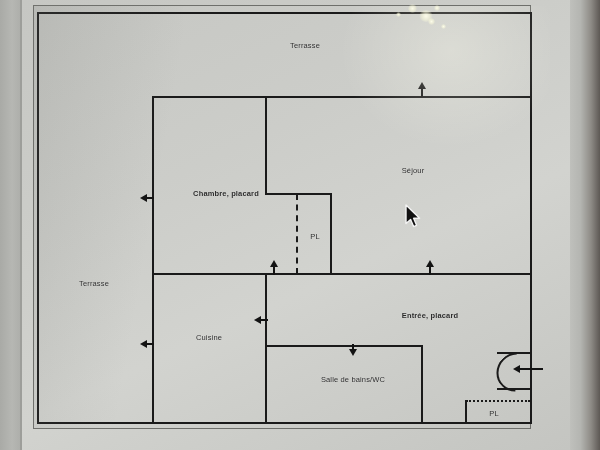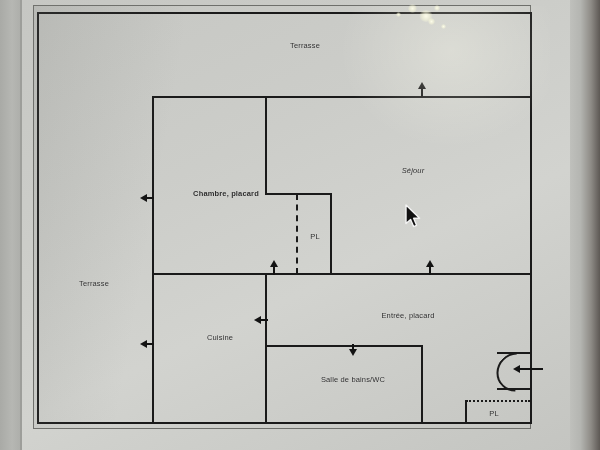--- a/index.html
+++ b/index.html
@@ -153,27 +153,27 @@
 
     <div class="arrow arrow-left" style="left:513px;top:365px;"></div>
     <div class="arrow-stem-h" style="left:519px;top:368px;width:24px;"></div>
 
     <div class="label" style="left:305px;top:45px;transform:translate(-50%,-50%);">Terrasse</div>
 
     <div class="label" style="left:94px;top:283px;transform:translate(-50%,-50%);">Terrasse</div>
 
     <div class="label" style="left:226px;top:193px;transform:translate(-50%,-50%);font-weight:bold;">Chambre, placard</div>
 
-    <div class="label" style="left:413px;top:170px;transform:translate(-50%,-50%);font-style:italic;">Séjour</div>
+    <div class="label" style="left:413px;top:170px;transform:translate(-50%,-50%);">Séjour</div>
 
     <div class="label" style="left:315px;top:236px;transform:translate(-50%,-50%);">PL</div>
 
-    <div class="label" style="left:200px;top:337px;transform:translate(-50%,-50%);margin-left:20px;">Cuisine</div>
+    <div class="label" style="left:189px;top:337px;transform:translate(-50%,-50%);margin-left:20px;">Cuisine</div>
 
-    <div class="label" style="left:408px;top:315px;transform:translate(-50%,-50%);">Entrée, placard</div>
+    <div class="label" style="left:430px;top:315px;transform:translate(-50%,-50%);font-weight:bold;">Entrée, placard</div>
 
     <div class="label" style="left:353px;top:379px;transform:translate(-50%,-50%);">Salle de bains/WC</div>
 
     <div class="label" style="left:494px;top:413px;transform:translate(-50%,-50%);">PL</div>
 
   </div>
 
   <div class="shade-left"></div>
   <div class="glare-wash" style="left:330px;top:6px;width:220px;height:150px;"></div>
   <div class="glare" style="left:408px;top:4px;width:9px;height:9px;"></div>

